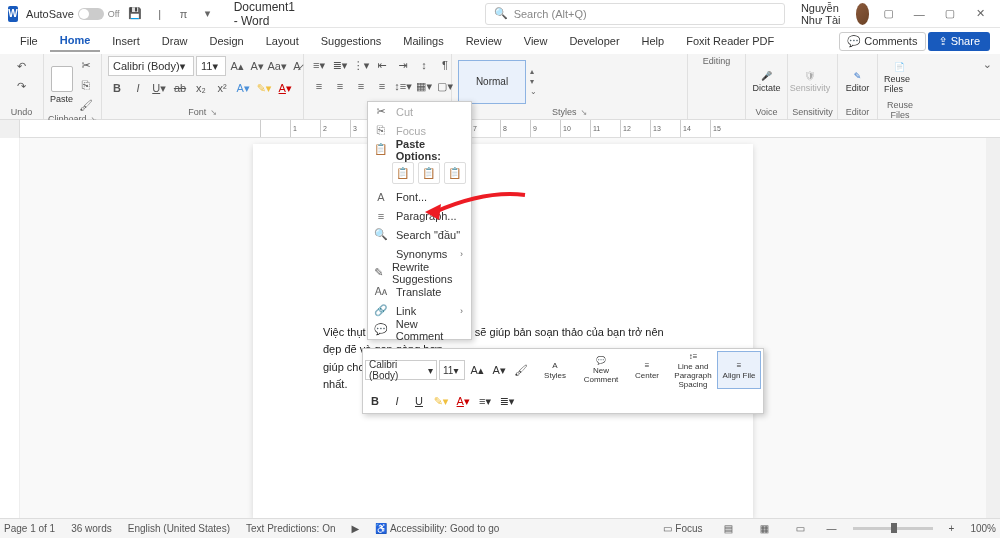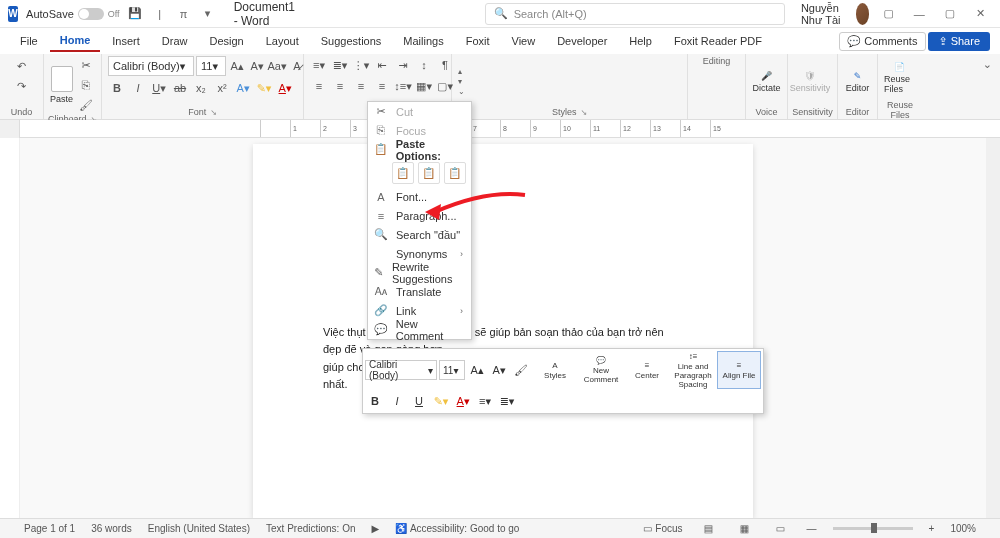--- a/index.html
+++ b/index.html
@@ -16,21 +16,21 @@
 .titlebar .doc-title { margin-left: 10px; font-size: 12px; }
 .titlebar .search { flex: 0 0 300px; height: 22px; border: 1px solid #ddd; border-radius: 3px; display: flex; align-items: center; padding: 0 8px; gap: 6px; color: #888; margin-left: 180px; }
 .titlebar .spacer { flex: 1; }
 .titlebar .user { display: flex; align-items: center; gap: 6px; font-size: 11px; }
 .titlebar .avatar { width: 22px; height: 22px; border-radius: 50%; background: linear-gradient(135deg,#8b5a3c,#6b4226); }
 .titlebar .win-btn { width: 36px; height: 28px; display: flex; align-items: center; justify-content: center; color: #666; }
 
 
 .tabs { height: 26px; background: #fff; display: flex; align-items: center; padding: 0 10px; gap: 2px; }
 .tab { padding: 4px 10px; font-size: 11px; cursor: pointer; }
-.tab.active { border-bottom: 2px solid #b91c1c; color: #185abd; font-weight: 600; }
+.tab.active { border-bottom: 2px solid #a3a3a3; color: #185abd; font-weight: 600; }
 .tabs .tab-spacer { flex: 1; }
 .tabs .comments-btn { border: 1px solid #ccc; padding: 2px 8px; border-radius: 3px; font-size: 11px; display: flex; align-items: center; gap: 3px; }
 .tabs .share-btn { background: #185abd; color: #fff; padding: 3px 10px; border-radius: 3px; font-size: 11px; display: flex; align-items: center; gap: 3px; }
 
 
 .ribbon { height: 66px; background: #f5f5f5; display: flex; border-bottom: 1px solid #ddd; }
 .ribbon-group { border-right: 1px solid #e0e0e0; padding: 2px 6px 0 6px; display: flex; flex-direction: column; justify-content: space-between; }
 .ribbon-group .content { display: flex; gap: 4px; align-items: center; flex: 1; }
 .ribbon-group .label { font-size: 9px; color: #666; text-align: center; padding-bottom: 2px; display: flex; justify-content: center; gap: 4px; align-items: center; }
 .rb-big { width: 32px; height: 44px; display: flex; flex-direction: column; align-items: center; justify-content: center; gap: 2px; font-size: 9px; }
@@ -71,21 +71,21 @@
 .mini-row { display: flex; align-items: center; gap: 2px; }
 .mini-row .fc { height: 20px; border: 1px solid #ccc; background: #fff; padding: 0 3px; display: flex; align-items: center; font-size: 10px; }
 .mini-btn { width: 20px; height: 20px; display: flex; align-items: center; justify-content: center; font-size: 11px; }
 .mini-big { width: 44px; height: 38px; display: flex; flex-direction: column; align-items: center; justify-content: center; font-size: 8px; text-align: center; gap: 1px; }
 .mini-big.sel { border: 1px solid #8db3e2; background: #eaf1fb; }
 
 
 .arrow-annot { position: absolute; left: 425px; top: 190px; z-index: 200; pointer-events: none; }
 
 
-.status-bar { position: absolute; bottom: 0; left: 0; right: 0; height: 20px; background: #f5f5f5; border-top: 1px solid #ddd; display: flex; align-items: center; padding: 0 24px; gap: 16px; font-size: 10px; color: #555; }
+.status-bar { position: absolute; bottom: 0; left: 0; right: 0; height: 20px; background: #f5f5f5; border-top: 1px solid #ddd; display: flex; align-items: center; padding: 0 4px; gap: 16px; font-size: 10px; color: #555; }
 .status-bar .sb-spacer { flex: 1; }
 .status-bar .view-btn { width: 20px; height: 16px; display: flex; align-items: center; justify-content: center; }
 .zoom-slider { width: 80px; height: 3px; background: #ccc; position: relative; }
 .zoom-slider::after { content: ''; width: 6px; height: 10px; background: #666; position: absolute; left: 38px; top: -4px; }
 
 svg { display: block; }
 </style>
 </head>
 <body>
 
@@ -120,21 +120,21 @@
 
 <div class="tabs">
   <div class="tab">File</div>
   <div class="tab active">Home</div>
   <div class="tab">Insert</div>
   <div class="tab">Draw</div>
   <div class="tab">Design</div>
   <div class="tab">Layout</div>
   <div class="tab">Suggestions</div>
   <div class="tab">Mailings</div>
-  <div class="tab">Foxit</div>
+  <div class="tab">Review</div>
   <div class="tab">View</div>
   <div class="tab">Developer</div>
   <div class="tab">Help</div>
   <div class="tab">Foxit Reader PDF</div>
   <div class="tab-spacer"></div>
   <div class="comments-btn">💬 <span>Comments</span></div>
   <div class="share-btn">⇪ <span>Share</span></div>
 </div>
 
 <div class="ribbon">
@@ -215,20 +215,23 @@
         <div class="rb-btn">▦▾</div>
         <div class="rb-btn">▢▾</div>
       </div>
     </div>
     <div class="label">
         <span>P</span>
       </div>
   </div>
   <div class="ribbon-group" style="width:236px">
     <div class="content">
+      <div class="style-box sel">
+          <span>Normal</span>
+        </div>
       <div style="display:flex;flex-direction:column;gap:1px;font-size:8px;color:#666">
         <div>▴</div>
         <div>▾</div>
         <div>⌄</div>
       </div>
     </div>
     <div class="label">
         <span>Styles</span>
         <span class="launcher">↘</span>
       </div>

